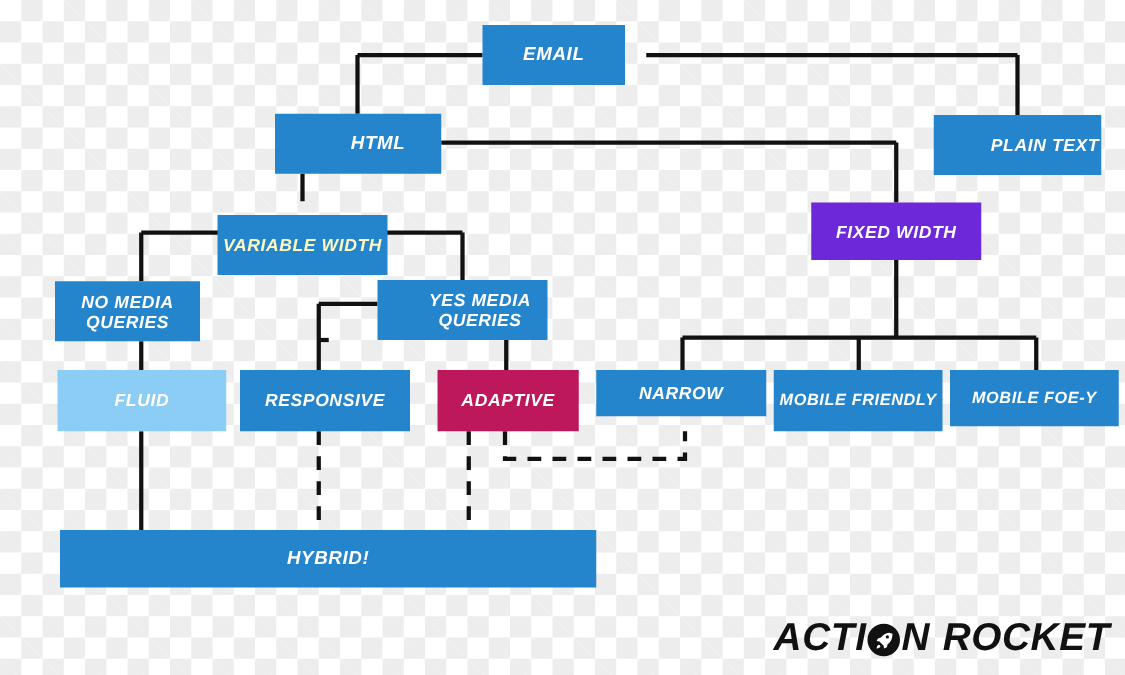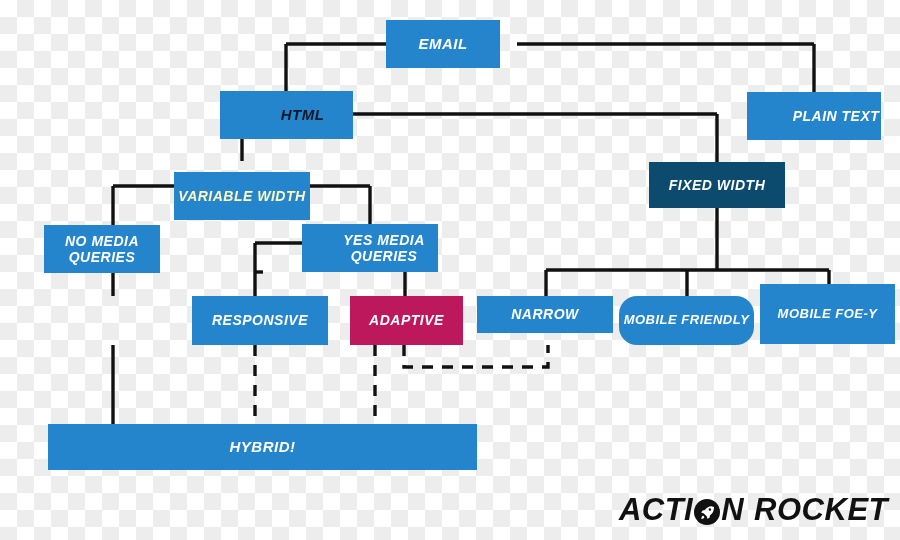--- a/index.html
+++ b/index.html
@@ -104,62 +104,65 @@
       <path d="M375 345 V424"></path>
 
       <path d="M404 345 V367 H548 V345"></path>
     </g>
   </svg>
 
   <div class="node big" style="left: 386px; top: 20px; width: 114px; height: 48px; background: rgb(37, 133, 204); color: rgb(255, 255, 255);">
     <span>EMAIL</span>
   </div>
 
-  <div class="node big" style="left: 220px; top: 91px; width: 133px; height: 48px; background: rgb(37, 133, 204); color: #0f172a; padding-left: 32px;">
+  <div class="node big" style="left: 220px; top: 91px; width: 133px; height: 48px; background: rgb(37, 133, 204); color: #ffffff; padding-left: 32px;">
     <span>HTML</span>
   </div>
 
   <div class="node" style="left: 747px; top: 92px; width: 134px; height: 48px; background: rgb(37, 133, 204); color: rgb(255, 255, 255); padding-left: 44px;">
     <span>PLAIN TEXT</span>
   </div>
 
   <div class="node" style="left: 174px; top: 172px; width: 136px; height: 48px; background: rgb(37, 133, 204); color: #fef9c3;">
     <span>VARIABLE WIDTH</span>
   </div>
 
-  <div class="node" style="left: 649px; top: 162px; width: 136px; height: 46px; background: #0c4a6e; color: rgb(255, 255, 255);">
+  <div class="node" style="left: 649px; top: 162px; width: 136px; height: 46px; background: #6d28d9; color: rgb(255, 255, 255);">
     <span>FIXED WIDTH</span>
   </div>
 
   <div class="node" style="left: 44px; top: 225px; width: 116px; height: 48px; background: rgb(37, 133, 204); color: rgb(255, 255, 255);">
     <span>NO MEDIA QUERIES</span>
   </div>
 
   <div class="node" style="left: 302px; top: 224px; width: 136px; height: 48px; background: rgb(37, 133, 204); color: rgb(255, 255, 255); padding-left: 28px;">
     <span>YES MEDIA QUERIES</span>
   </div>
 
+  <div class="node light" style="left: 46px; top: 296px; width: 135px; height: 49px; background: rgb(140, 205, 245); color: rgb(255, 255, 255);">
+    <span>FLUID</span>
+  </div>
 
   <div class="node" style="left: 192px; top: 296px; width: 136px; height: 49px; background: rgb(37, 133, 204); color: rgb(255, 255, 255);">
     <span>RESPONSIVE</span>
   </div>
 
   <div class="node" style="left: 350px; top: 296px; width: 113px; height: 49px; background: #be185d; color: rgb(255, 255, 255);">
     <span>ADAPTIVE</span>
   </div>
 
   <div class="node" style="left: 477px; top: 296px; width: 136px; height: 37px; background: rgb(37, 133, 204); color: rgb(255, 255, 255);">
     <span>NARROW</span>
   </div>
 
-  <div class="node small" style="left: 619px; top: 296px; width: 135px; height: 49px; background: rgb(37, 133, 204); color: rgb(255, 255, 255); border-radius: 18px;">
+  <div class="node small" style="left: 619px; top: 296px; width: 135px; height: 49px; background: rgb(37, 133, 204); color: rgb(255, 255, 255);">
     <span>MOBILE FRIENDLY</span>
   </div>
 
-  <div class="node small" style="left: 760px; top: 284px; width: 135px; height: 60px; background: rgb(37, 133, 204); color: rgb(255, 255, 255);">
+  <div class="node small" style="left: 760px; top: 296px; width: 135px; height: 45px; background: rgb(37, 133, 204); color: rgb(255, 255, 255);">
     <span>MOBILE FOE-Y</span>
   </div>
 
   <div class="node big" style="left: 48px; top: 424px; width: 429px; height: 46px; background: rgb(37, 133, 204); color: rgb(255, 255, 255);">
     <span>HYBRID!</span>
   </div>
 
 </div>
 
 <div id="logo">

